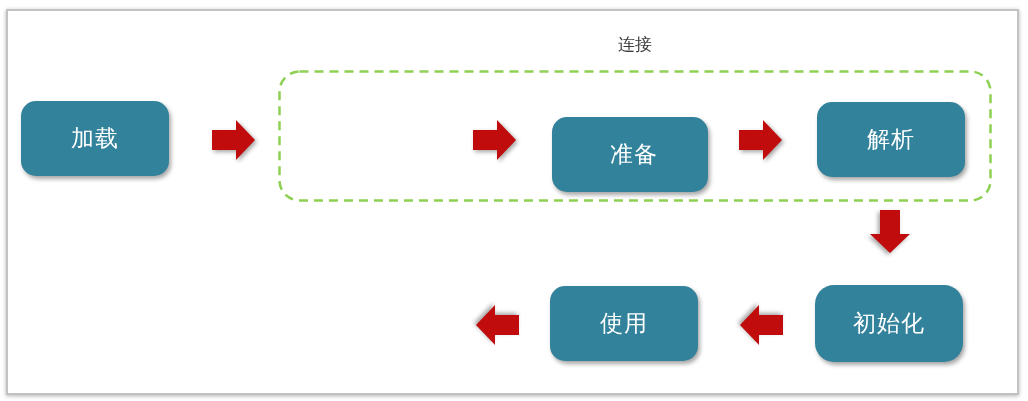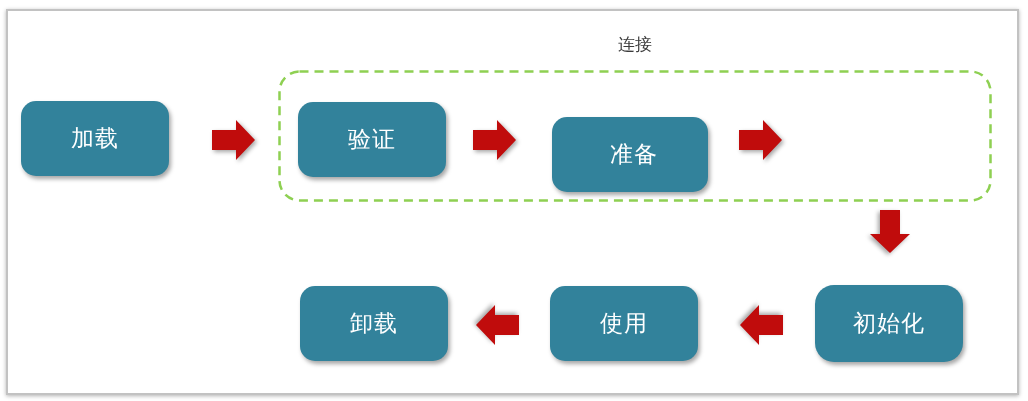--- a/index.html
+++ b/index.html
@@ -95,26 +95,25 @@
 
     <div class="group-label">连接</div>
 
     <div class="group-frame">
       <svg width="714" height="132" viewBox="0 0 714 132">
         <rect x="1.5" y="1.5" width="711" height="129" rx="20" ry="20" fill="none" stroke="#8ED052" stroke-width="2.5" stroke-dasharray="9 6"></rect>
       </svg>
     </div>
 
     <div class="node" id="n-load">加载</div>
-    <div class="node" id="n-verify">验证</div>
     <div class="node" id="n-prepare">准备</div>
+    <div class="node" id="n-resolve">解析</div>
 
     <div class="node" id="n-initialize">初始化</div>
     <div class="node" id="n-use">使用</div>
-    <div class="node" id="n-unload">卸载</div>
 
     <div class="arrow" id="a-1">
       <svg viewBox="0 0 44 44">
           <polygon class="arrow-shape" points="0,12 24,12 24,2 43,22 24,42 24,32 0,32" fill="#C00C0C"></polygon>
         </svg>
     </div>
     <div class="arrow" id="a-2">
       <svg viewBox="0 0 44 44">
           <polygon class="arrow-shape" points="0,12 24,12 24,2 43,22 24,42 24,32 0,32" fill="#C00C0C"></polygon>
         </svg>

